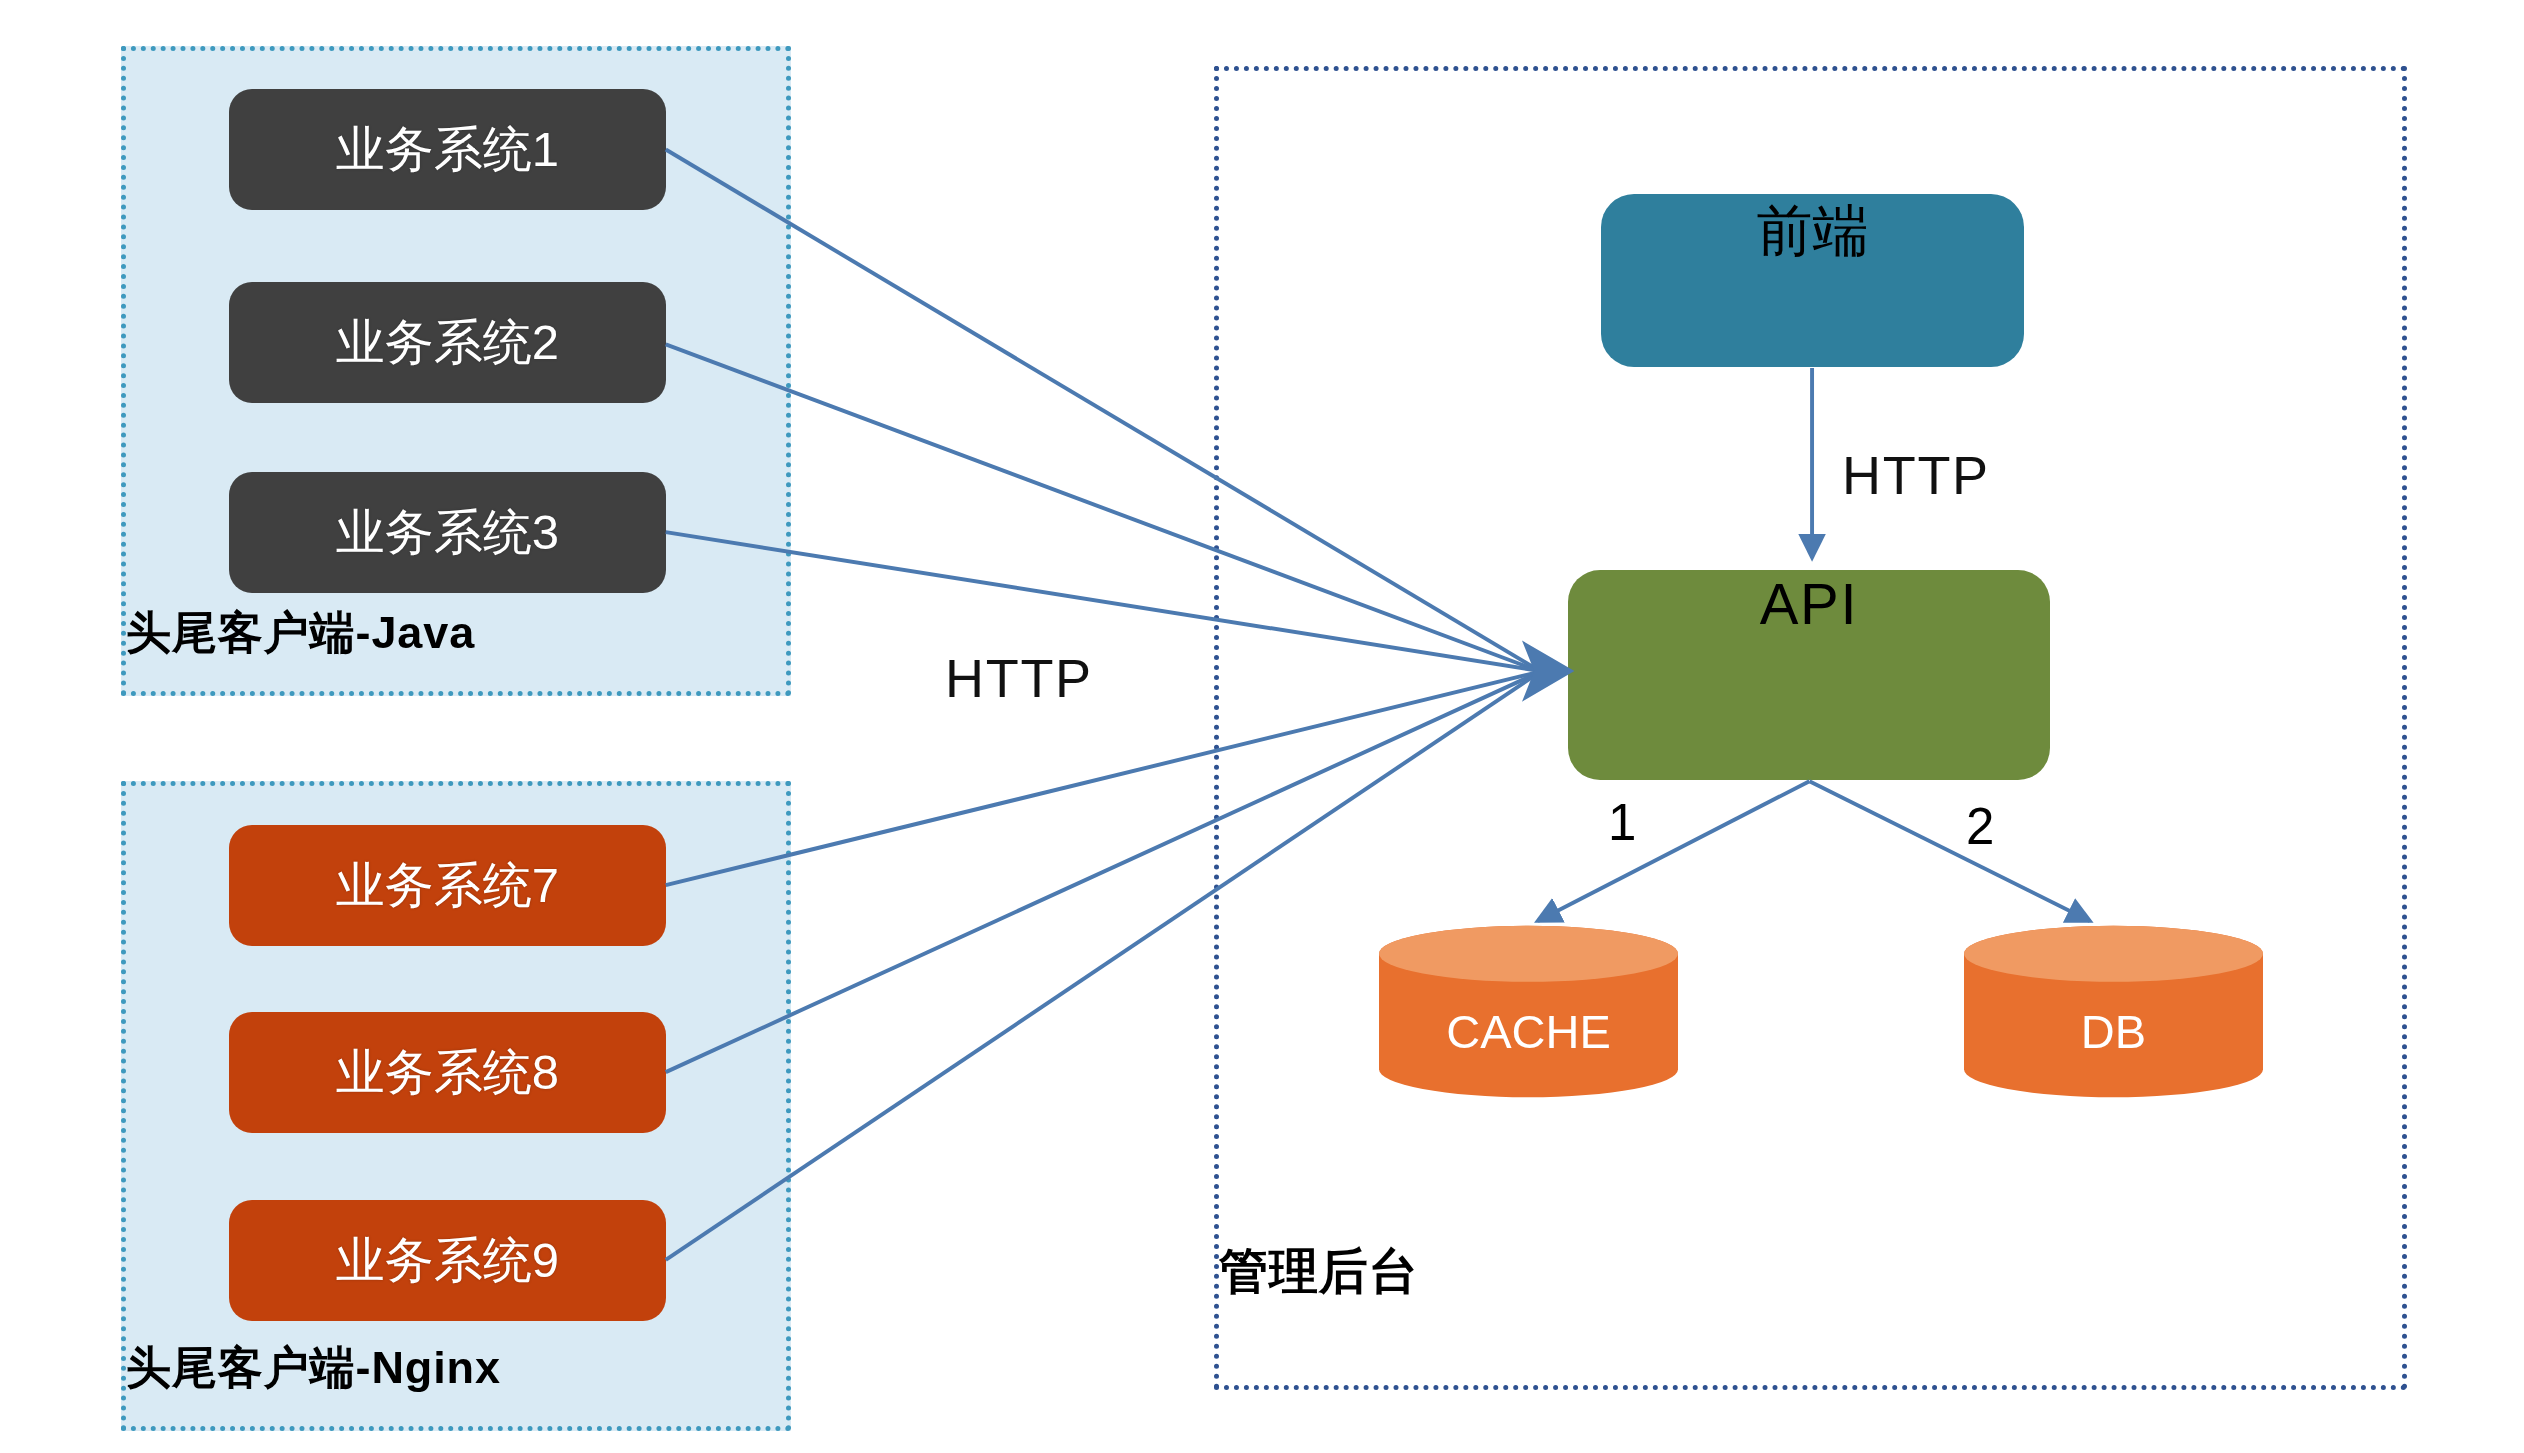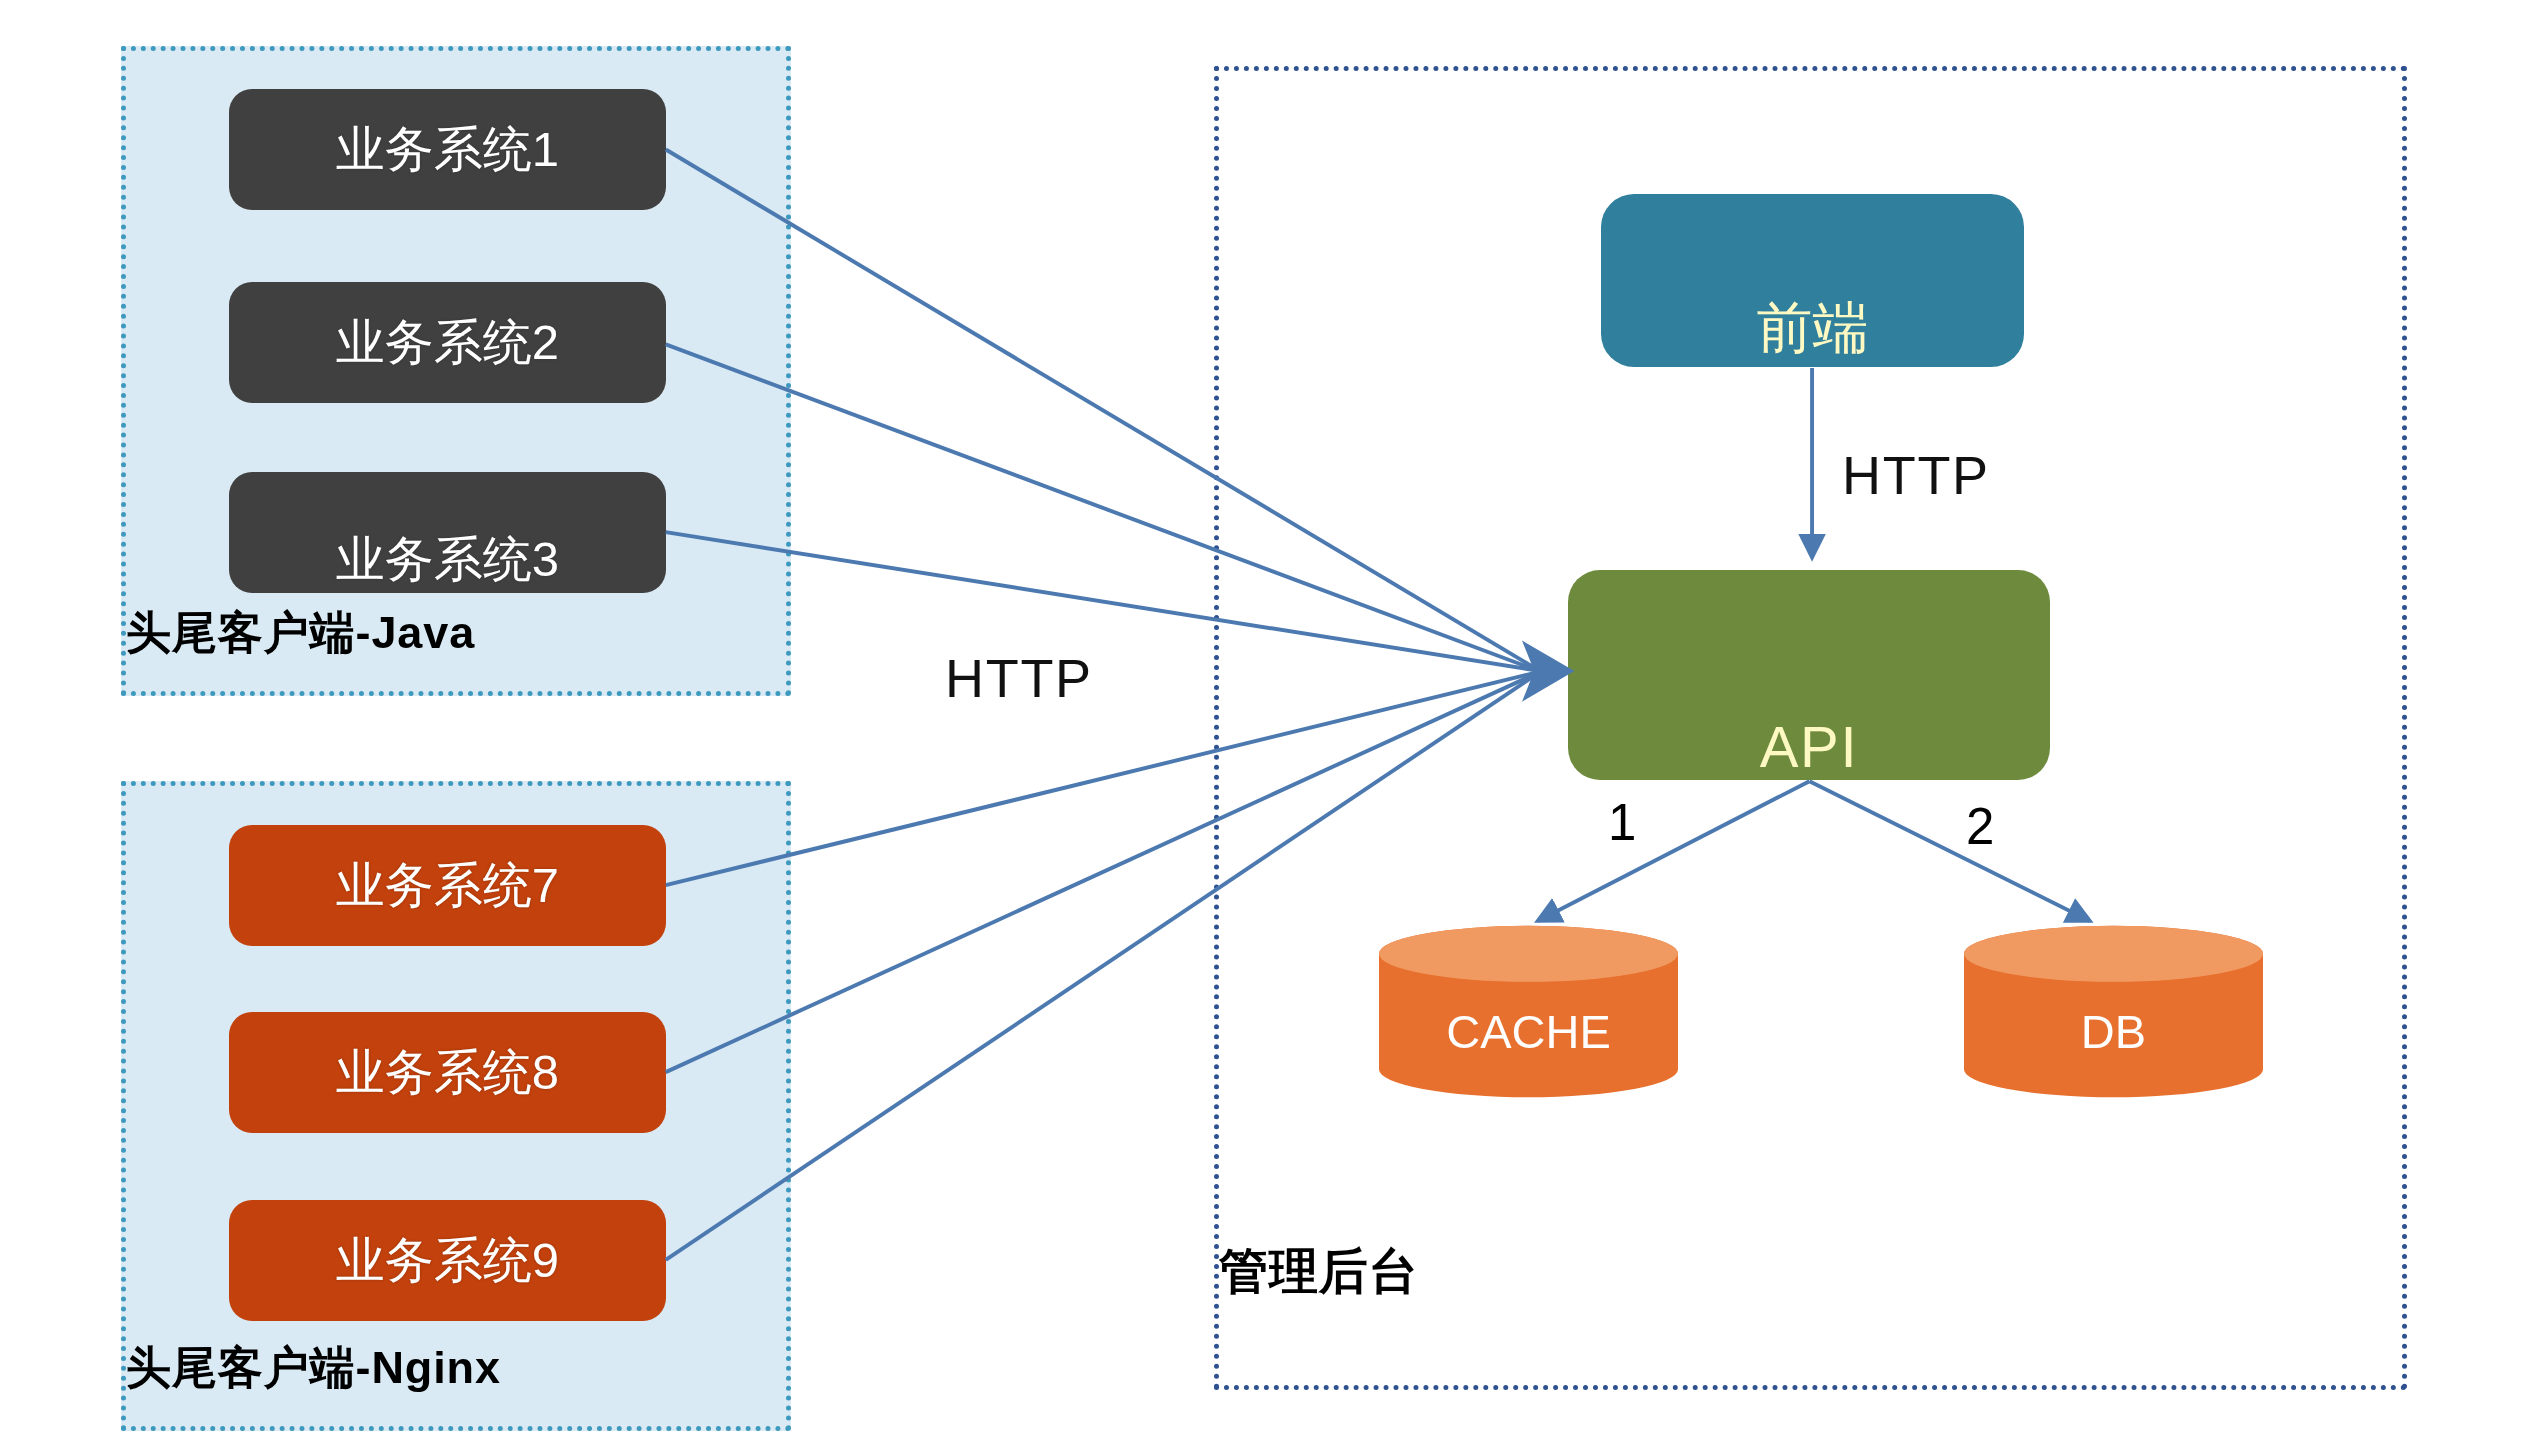--- a/index.html
+++ b/index.html
@@ -15,22 +15,22 @@
     font-weight:bold;color:#000000;font-size:45px;letter-spacing:0.9px;}
 
   
   .sysbox{position:absolute;width:437px;height:121px;border-radius:23px;
     display:flex;align-items:center;justify-content:center;
     color:#ffffff;font-size:49px;text-shadow:0 0 2.6px rgba(0,0,0,.25);}
   .sysbox.purple{background:#404040;}
   .sysbox.red{background:#c2410c;}
 
   
-  .node{position:absolute;display:flex;align-items:flex-end;justify-content:center;
-    color:#fef9c3;}
+  .node{position:absolute;display:flex;align-items:flex-start;justify-content:center;
+    color:#000000;}
   .frontend{left:1601px;top:194px;width:423px;height:173px;background:#2f7f9d;
     border-radius:33px;font-size:56px;}
   .api{left:1568px;top:570px;width:482px;height:210px;background:#6e8b3d;
     border-radius:32px;font-size:58px;letter-spacing:1.7px;}
 
   .cylinder{position:absolute;width:299px;height:175px;}
   .cylinder .cyl-label{position:absolute;left:0;right:0;top:80px;text-align:center;
     color:#ffffff;font-size:47px;}
 
   .edge-label{position:absolute;color:#000000;font-size:51px;}
@@ -45,21 +45,21 @@
 
   <div class="group clients" style="left:121px;top:46px;width:670px;height:650px;">
     <div class="group-label" style="bottom:28px;">头尾客户端-Java</div>
   </div>
   <div class="sysbox purple" style="left:229px;top:89px;">
     <span>业务系统1</span>
   </div>
   <div class="sysbox purple" style="left:229px;top:282px;">
     <span>业务系统2</span>
   </div>
-  <div class="sysbox purple" style="left:229px;top:472px;align-items:flex-end;">
+  <div class="sysbox purple" style="left:229px;top:472px;">
     <span>业务系统3</span>
   </div>
 
   <div class="group clients" style="left:121px;top:781px;width:670px;height:650px;">
     <div class="group-label" style="bottom:28px;">头尾客户端-Nginx</div>
   </div>
   <div class="sysbox red" style="left:229px;top:825px;">
     <span>业务系统7</span>
   </div>
   <div class="sysbox red" style="left:229px;top:1012px;text-align:center;">

